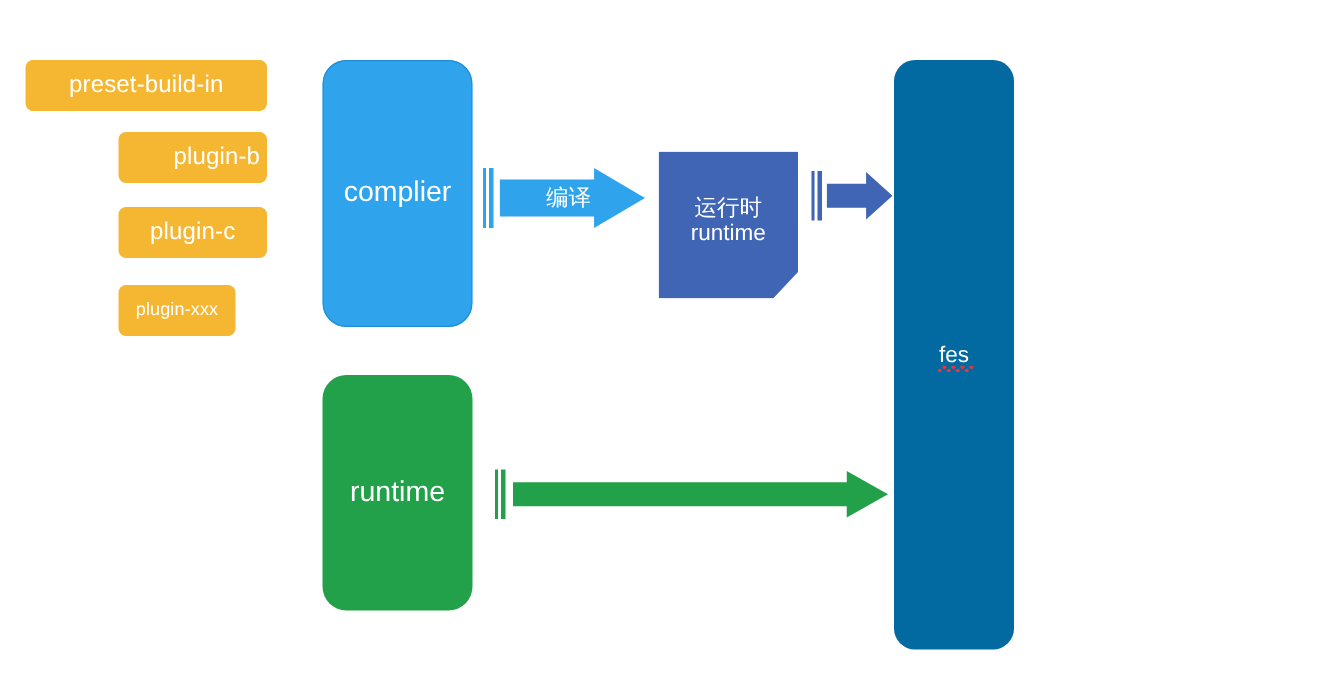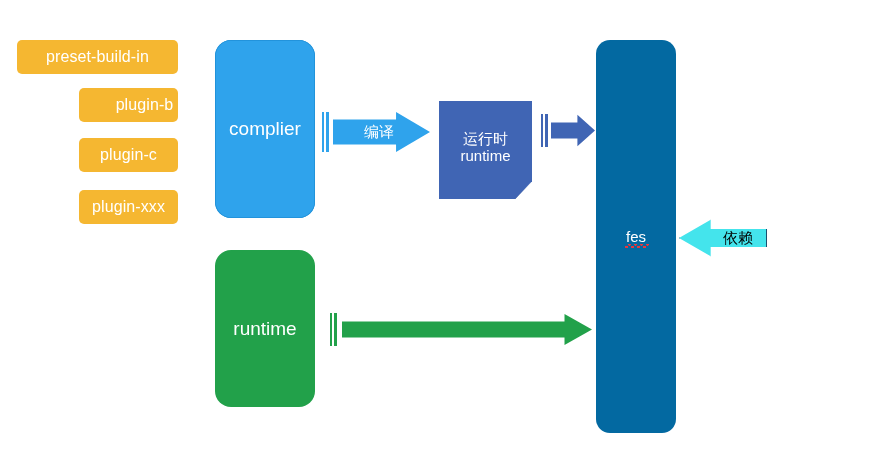--- a/index.html
+++ b/index.html
@@ -37,22 +37,22 @@
     background: #F5B731;
     border-radius: 5px;
     font-size: 16px;
     font-weight: 400;
     color: #ffffff;
     letter-spacing: .1px;
   }
   .chip-preset { left: 17px;  top: 40px;  width: 161px; height: 34px; }
   .chip-b      { left: 79px;  top: 88px;  width: 99px;  height: 34px; padding-left: 32px; }
   .chip-c      { left: 79px;  top: 138px; width: 99px;  height: 34px; text-align: right; }
-  .chip-xxx    { left: 79px;  top: 190px; width: 99px;  height: 34px;
-                 font-size: 16px; }
+  .chip-xxx    { left: 79px;  top: 190px; width: 78px;  height: 34px;
+                 font-size: 12px; }
   .chip-xxx .chip-text {
     display: block;
     width: 88px;
     word-break: break-all;
     transform: translateY(0px);
   }
 
   
   .complier {
     left: 215px; top: 40px; width: 100px; height: 178px;
@@ -275,19 +275,15 @@
     <span class="body"></span>
   </div>
 
   <div class="node fes">
     <span class="fes-text">
       <span>fes</span>
       <span class="fes-underline"></span>
     </span>
   </div>
 
-  <div class="arrow arr-depend">
-    <span class="body"></span>
-    <span class="lab">依赖</span>
-  </div>
 
 
 </div>
 
 </body></html>

